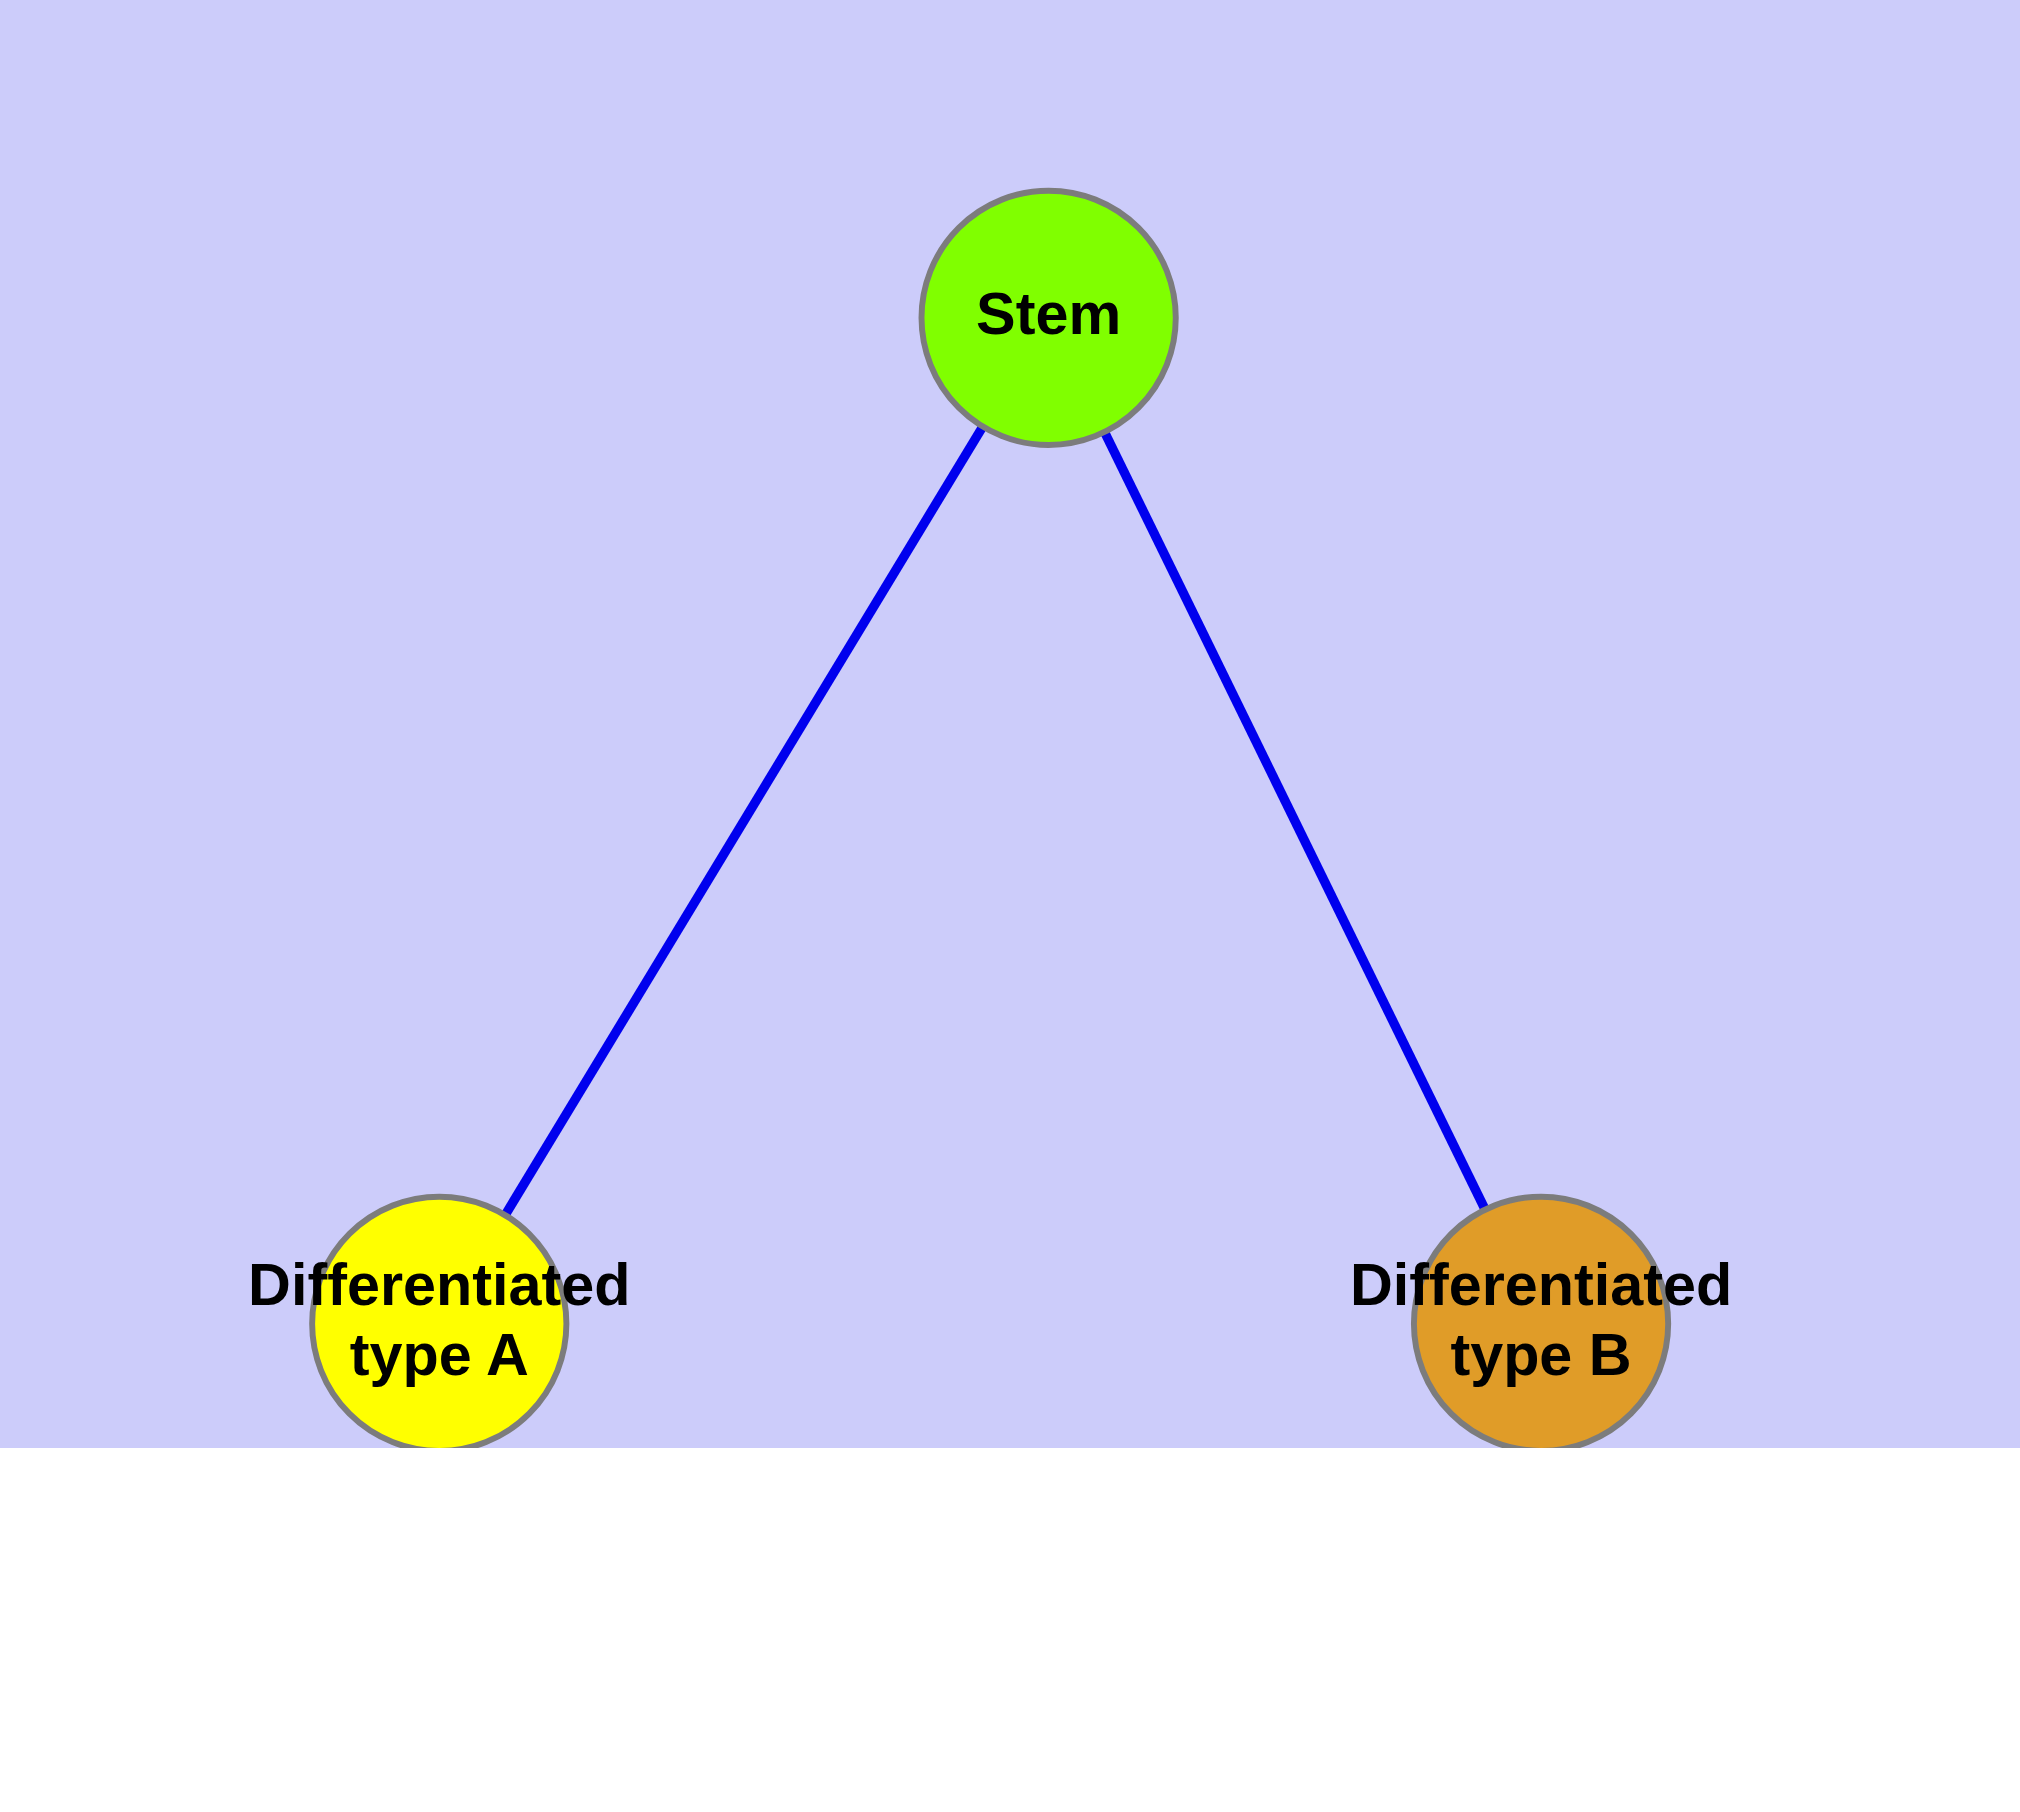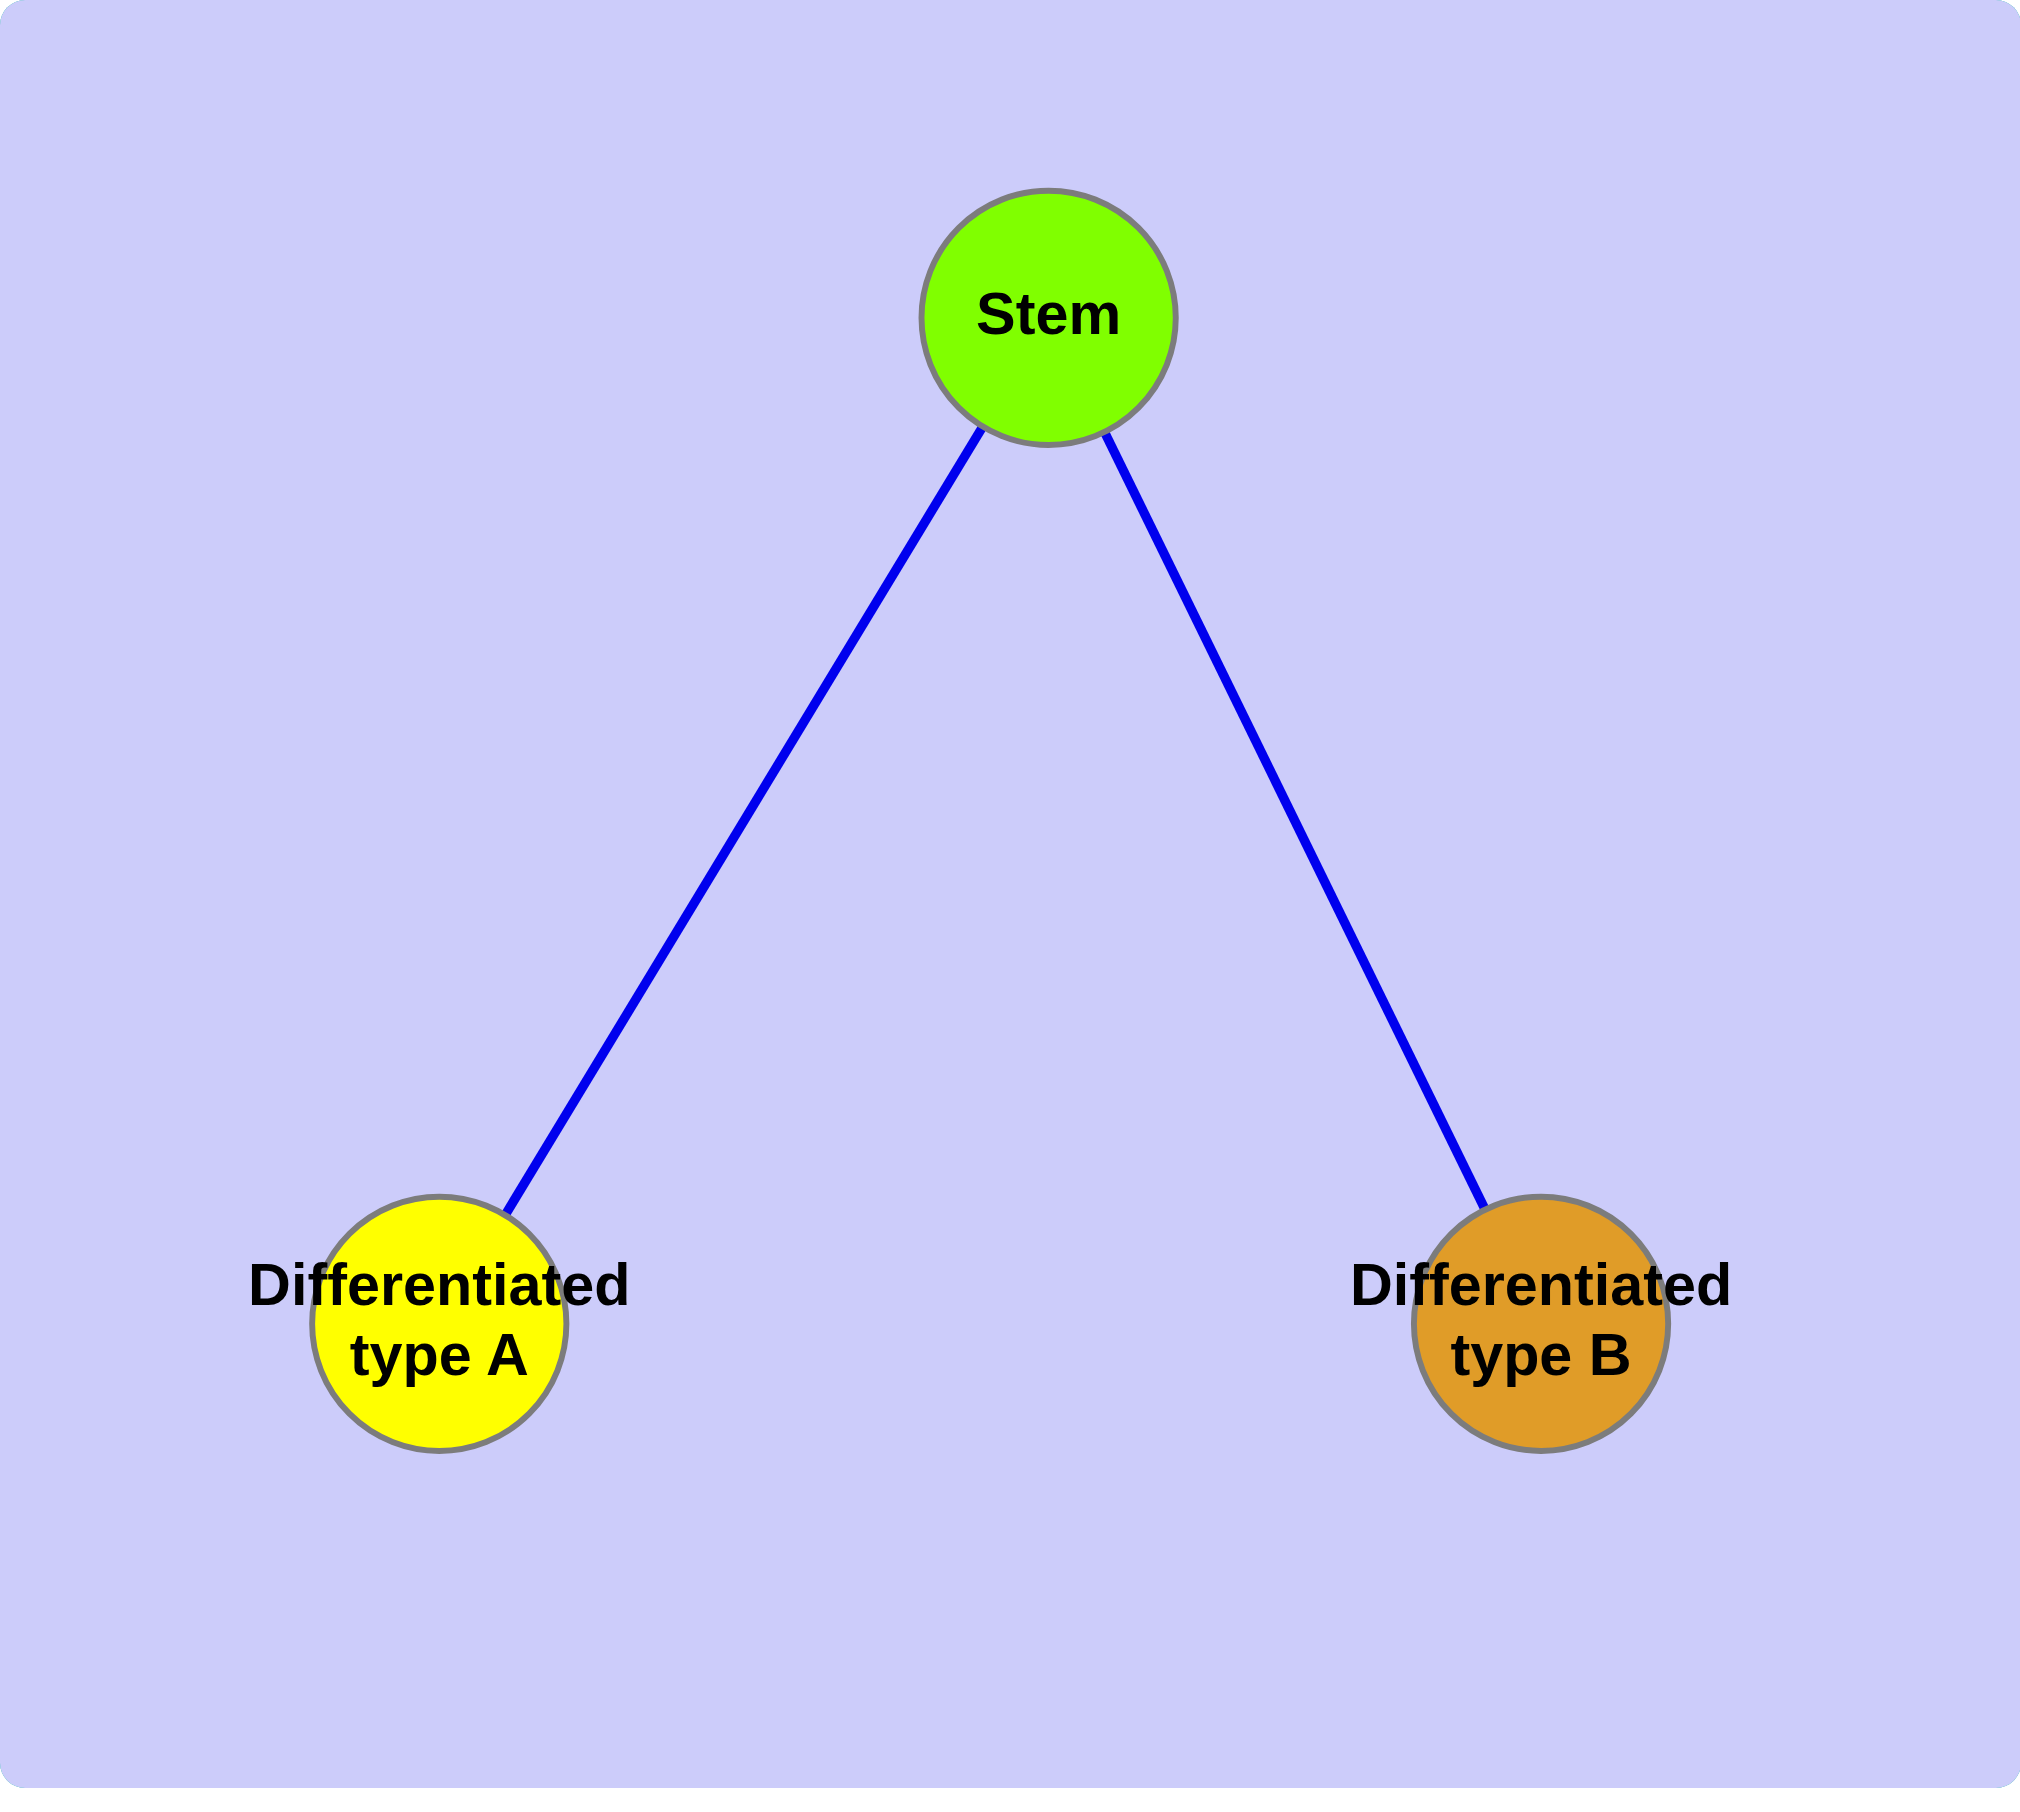--- a/index.html
+++ b/index.html
@@ -42,21 +42,21 @@
     font-weight: bold;
     fill: #000000;
     text-anchor: middle;
     dominant-baseline: middle;
     paint-order: normal;
   }
 </style>
 </head>
 <body>
 
-<div id="stage" style="width: 2021px; height: 1788px; background: #14b8a6; border-radius: 25px;">
+<div id="stage" style="width: 2021px; height: 1448px; background: #14b8a6;">
   <div id="stage-bg" style="background: rgb(204, 204, 250);"></div>
 
   <svg id="graph-svg" viewBox="0 0 2384 2138" style="width: 2021px; height: 1812px;">
     <g id="edges-layer">
         <line x1="1160.3220741394282" y1="501.587897074407" x2="594.6779258605717" y2="1435.412102925593" stroke="#0000ee" stroke-width="11" class="edge-line"></line>
         <line x1="1302.06535787415" y1="507.93042994254085" x2="1752.93464212585" y2="1429.069570057459" stroke="#0000ee" stroke-width="11" class="edge-line"></line>
       </g>
     <g id="nodes-layer">
         <g class="node-group">
           <circle cx="1237" cy="375" r="150" fill="#80ff00" class="node-circle" stroke="#7c7c7c" stroke-width="7"></circle>

